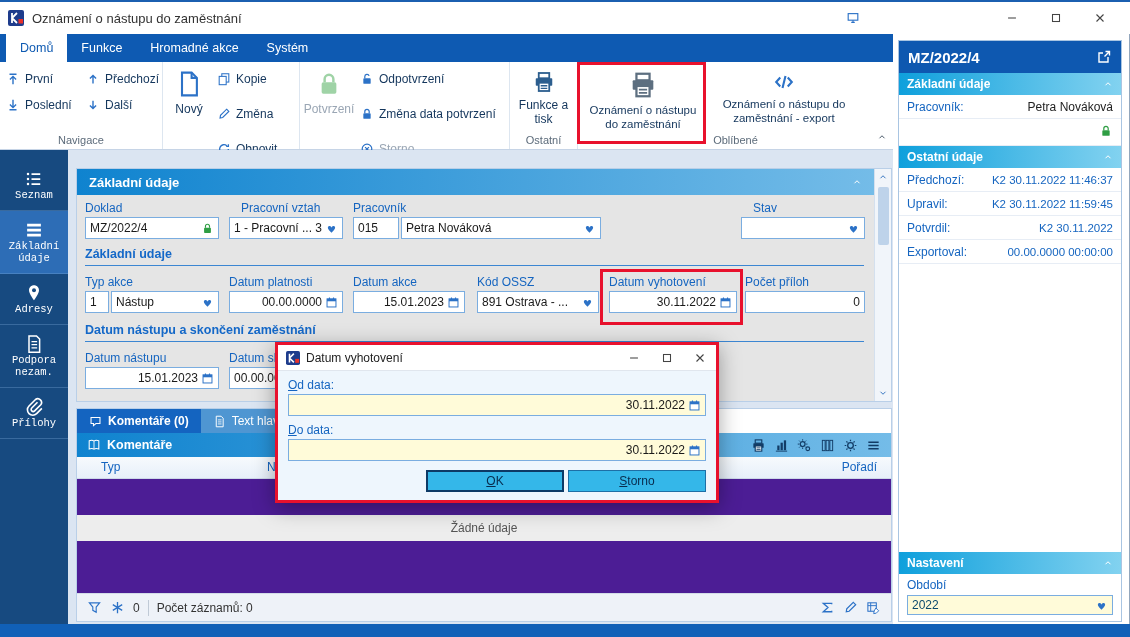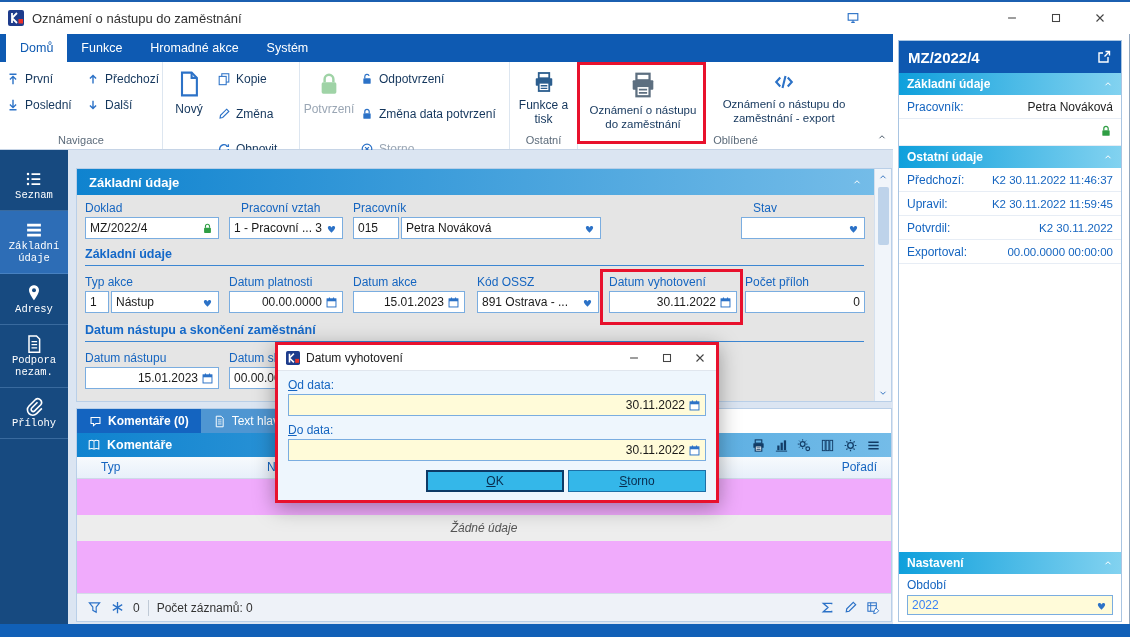--- a/index.html
+++ b/index.html
@@ -73,41 +73,41 @@
   .btabs { height:24px; display:flex; flex:none; background:#fff; }
   .btab { display:flex; align-items:center; gap:6px; padding:0 12px; color:#fff; font-size:12px; cursor:pointer; }
   .btab .ic { color:#fff; width:13px; height:13px; }
   .btab.active { background:#1464c0;font-weight:bold; }
   .btab.t2 { background:#4f96d2; }
   .bheader { height:24px; flex:none; background:linear-gradient(90deg,#0f83cf,#74bce8); color:#fff; font-weight:bold; font-size:12.5px; display:flex; align-items:center; gap:6px; padding:0 10px; }
   .bh-icons { margin-left:auto; display:flex; gap:8px; color:#123c66; align-items:center; }
   .bh-icons .ic { width:15px; height:15px; cursor:pointer; }
   .bcols { height:22px; flex:none; position:relative; background:linear-gradient(#f7fafd,#e7f0fa); border-bottom:1px solid #cdd9e8; color:#1565c0; font-size:12px; }
   .bcols span { position:absolute; top:3px; }
-  .bbody { flex:1; background:#f0abfc;font-style:italic; }
+  .bbody { flex:1; background:#4c1d95; }
   .emptyband { margin-top:36px; height:26px; background:#ededed; display:flex; align-items:center; justify-content:center; color:#555; font-size:12px; }
   .bfooter { height:28px; flex:none; display:flex; align-items:center; padding:0 10px; gap:8px; background:#eef2f8; border-top:1px solid #d3dce8; color:#333; }
   .bfooter .ic { color:#2c72c7; width:15px; height:15px; cursor:pointer; }
   .vdiv { width:1px; height:16px; background:#c0cad6; }
   .fspace { flex:1; }
 
   
   .rpanel { position:absolute; left:898px; top:40px; width:224px; height:582px; background:#fff; border:1px solid #a9c5e2; display:flex; flex-direction:column; }
   .rp-title { height:32px; flex:none; background:#0e58b0; color:#fff; font-size:15px; font-weight:bold; display:flex; align-items:center; padding:0 9px; }
   .rp-title .ic16 { margin-left:auto; color:#fff; cursor:pointer; }
   .rp-sec { height:22px; flex:none; background:linear-gradient(90deg,#0fa0dc,#82d2f0); color:#fff; font-weight:bold; font-size:12px; display:flex; align-items:center; padding:0 8px; cursor:pointer; }
   .rp-sec .ic10 { margin-left:auto; color:#fff; }
   .rp-row { display:flex; justify-content:space-between; align-items:center; height:24px; padding:0 8px; border-bottom:1px solid #e7edf5; font-size:12px; flex:none; }
   .rp-l { color:#1565c0; white-space:nowrap; }
   .rp-v { color:#1565c0; font-size:11.5px; white-space:nowrap; }
   .rp-v.dark { color:#222; font-size:12px; }
   .rp-lockrow { display:flex; justify-content:flex-end; padding:5px 8px 7px; border-bottom:1px solid #e7edf5; flex:none; }
   .rp-fill { flex:1; }
   .rp-nast { padding:4px 8px 6px; flex:none; }
-  .fi2 { height:20px; background:#fffbd9; border:1px solid #7aade0; display:flex; align-items:center; padding:0 4px; margin-top:3px; font-size:12px; color:#3b82f6; cursor:text; }
+  .fi2 { height:20px; background:#fffbd9; border:1px solid #7aade0; display:flex; align-items:center; padding:0 4px; margin-top:3px; font-size:12px; color:#0c4a6e; cursor:text; }
 
   
   .statusbar { position:absolute; left:0; top:624px; width:1130px; height:13px; background:#1160b7; z-index:3; }
 
   
   .dlg-frame { position:absolute; left:275px; top:342px; border:3px solid #e8112d; z-index:60; box-shadow:0 5px 20px rgba(0,0,0,.35); }
   .dlg { width:438px; background:#eef6fd; }
   .dlg-title { height:26px; background:#fff; display:flex; align-items:center; padding-left:8px; gap:6px; border-bottom:1px solid #e0e6ee; font-size:12px; color:#222; }
   .dlg-controls { margin-left:auto; display:flex; }
   .dlg-controls .wbtn { width:33px; height:26px; }

